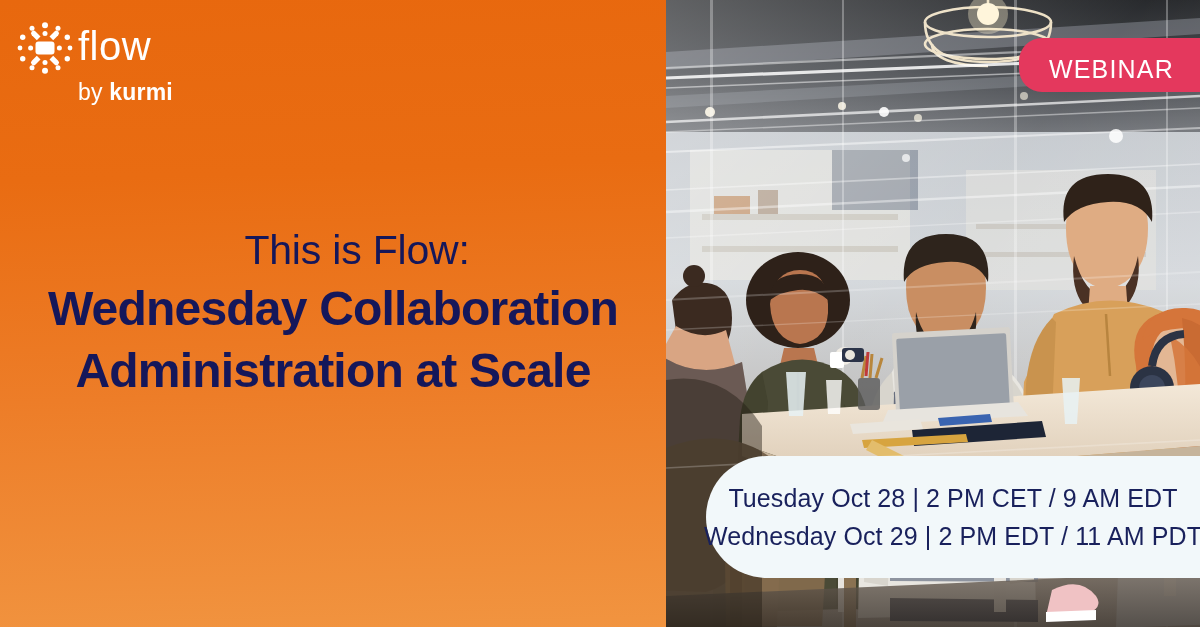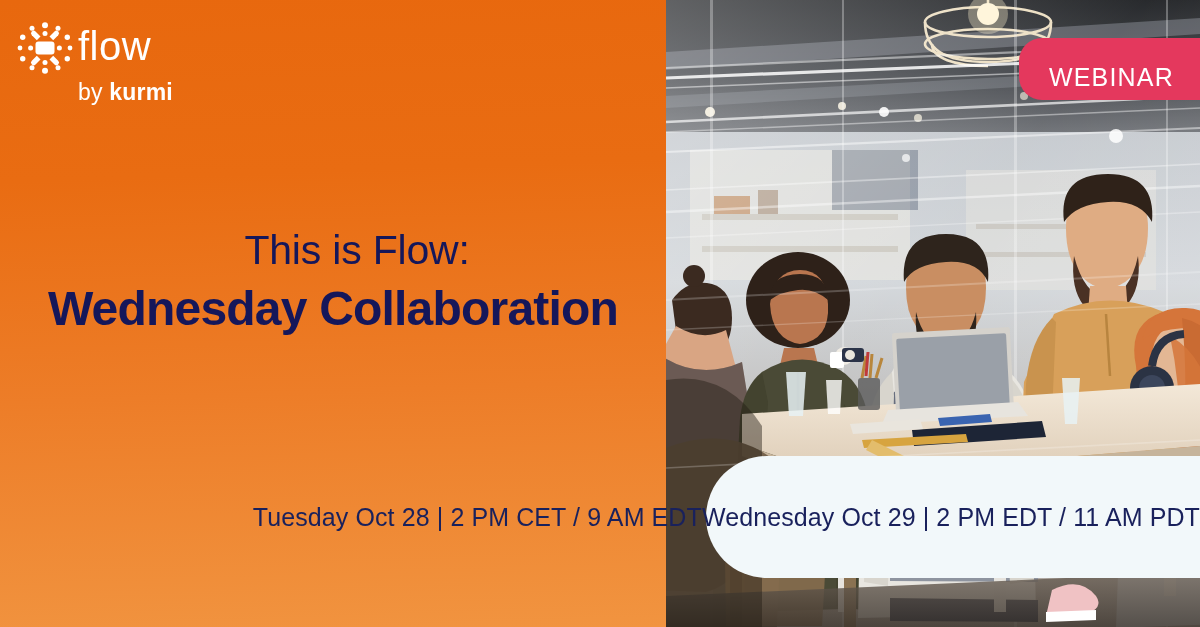--- a/index.html
+++ b/index.html
@@ -103,21 +103,21 @@
     background: #6e6a63;
   }
   .photo-panel svg { display: block; }
 
   
   .webinar-badge {
     position: absolute;
     right: 0;
     top: 38px;
     height: 46px;
-    padding: 16px 26px 0 30px;
+    padding: 8px 26px 0 30px;
     display: flex;
     align-items: center;
     justify-content: center;
     background: #E4385D;
     border-top-left-radius: 23px;
     border-bottom-left-radius: 23px;
     color: #ffffff;
     font-size: 25px;
     letter-spacing: 1.2px;
     font-weight: 400;
@@ -128,23 +128,23 @@
   .date-card {
     position: absolute;
     left: 706px;
     top: 456px;
     width: 494px;
     height: 122px;
     background: #F2F8FA;
     border-top-left-radius: 61px;
     border-bottom-left-radius: 61px;
     display: flex;
-    flex-direction: row;
+    flex-direction: column;
     align-items: center;
-    justify-content: flex-end;
+    justify-content: center;
     z-index: 5;
   }
   .date-card .line {
     color: #19215C;
     font-size: 25px;
     line-height: 38px;
     font-weight: 400;
     letter-spacing: 0.1px;
     white-space: nowrap;
   }
@@ -188,20 +188,21 @@
           </g>
         </svg>
       </span>
       <span class="logo-word">flow</span>
       <span class="logo-sub"><span>by </span><b>kurmi</b></span>
     </div>
 
     <div class="headline">
       <div class="kicker">This is Flow:</div>
       <div class="main">Wednesday Collaboration</div>
+      <div class="main">Administration at Scale</div>
     </div>
   </div>
 
   <div class="photo-panel">
     <svg width="534" height="627" viewBox="0 0 534 627" xmlns="http://www.w3.org/2000/svg" aria-hidden="true">
       <defs>
         <linearGradient id="ceil" x1="0" y1="0" x2="0" y2="1">
           <stop offset="0%" stop-color="#1d1f22"></stop>
           <stop offset="55%" stop-color="#3d4045"></stop>
           <stop offset="100%" stop-color="#6b6e73"></stop>

